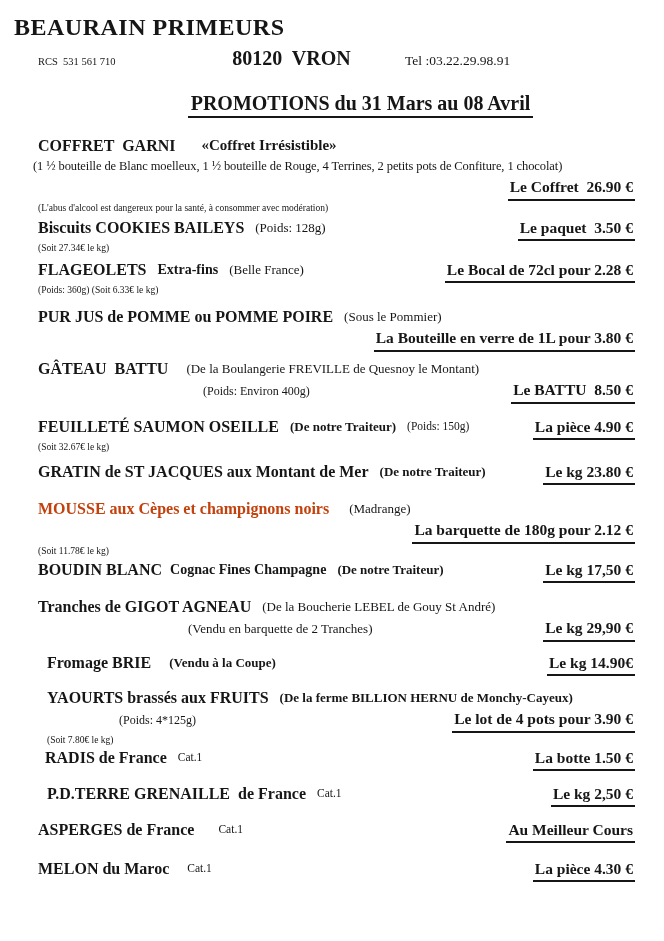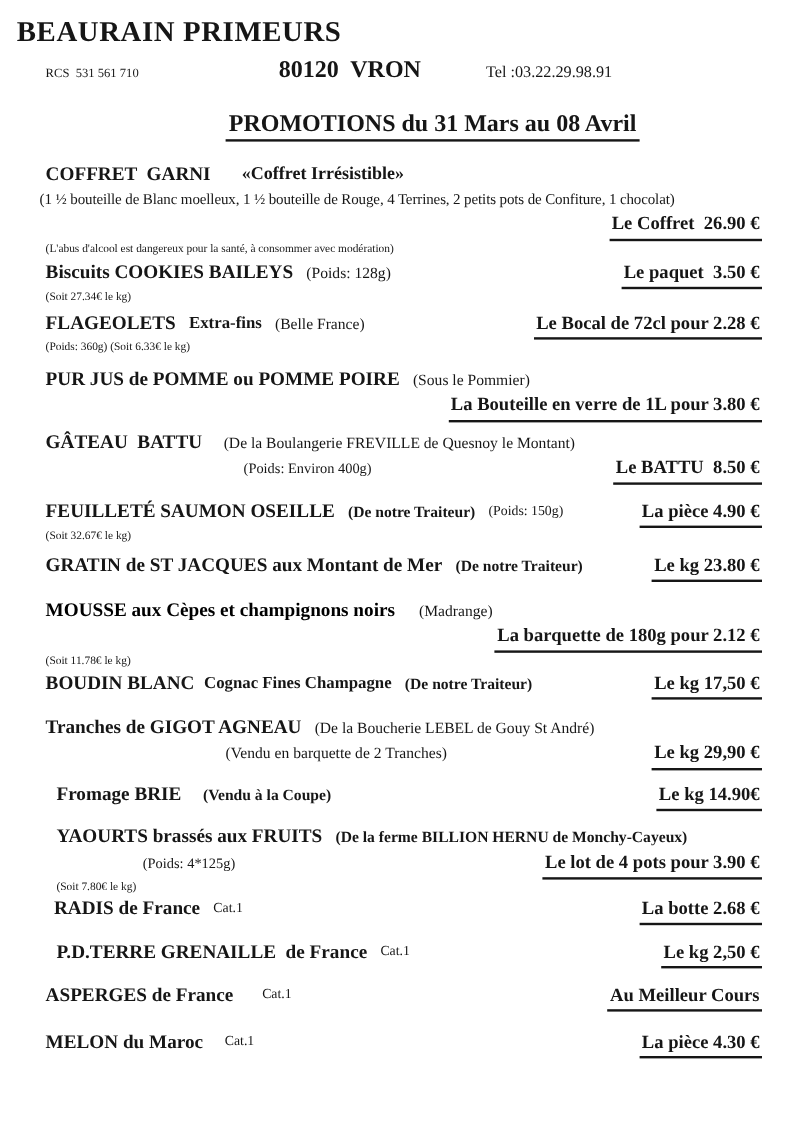--- a/index.html
+++ b/index.html
@@ -123,21 +123,21 @@
       <span class="lg">
         <span class="t">GRATIN de ST JACQUES aux Montant de Mer</span>
         <span class="nb">(De notre Traiteur)</span>
       </span>
       <span class="price">Le kg 23.80 €</span>
     </div>
   </div>
 
   <div class="row" style="margin-bottom:2px">
     <div class="lg" style="line-height:21px">
-      <span class="t" style="color:#000000">MOUSSE aux Cèpes et champignons noirs</span>
+      <span class="t" style="color:#c2410c">MOUSSE aux Cèpes et champignons noirs</span>
       <span class="n" style="margin-left:20px">(Madrange)</span>
     </div>
     <div class="rline"><span class="price">La barquette de 180g pour 2.12 €</span></div>
     <div class="rsnote" style="padding-right:70px">(Soit 11.78€ le kg)</div>
   </div>
 
   <div class="row" style="margin-bottom:13px">
     <div class="fl">
       <span class="lg">
         <span class="t">BOUDIN BLANC</span>
@@ -181,21 +181,21 @@
     <div class="rsnote" style="padding-right:95px">(Soit 7.80€ le kg)</div>
   </div>
 
 
   <div class="row ind7" style="margin-bottom:12px">
     <div class="fl">
       <span class="lg">
         <span class="t">RADIS de France</span>
         <span class="cat">Cat.1</span>
       </span>
-      <span class="price">La botte 2.68 €</span>
+      <span class="price">La botte 1.50 €</span>
     </div>
   </div>
 
   <div class="row ind9" style="margin-bottom:12px">
     <div class="fl">
       <span class="lg">
         <span class="t">P.D.TERRE GRENAILLE  de France</span>
         <span class="cat">Cat.1</span>
       </span>
       <span class="price">Le kg 2,50 €</span>

